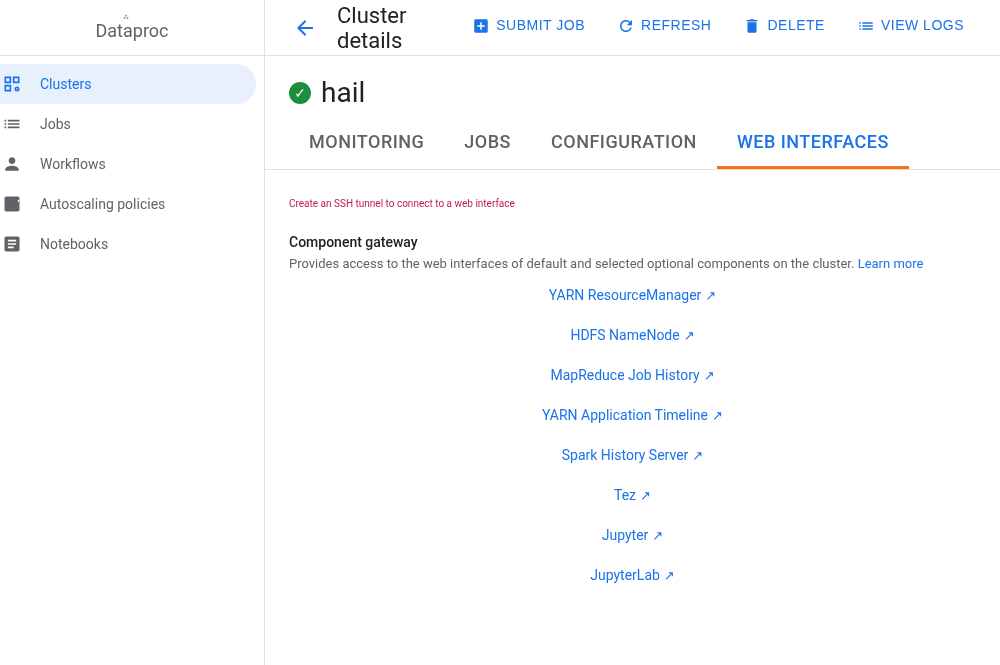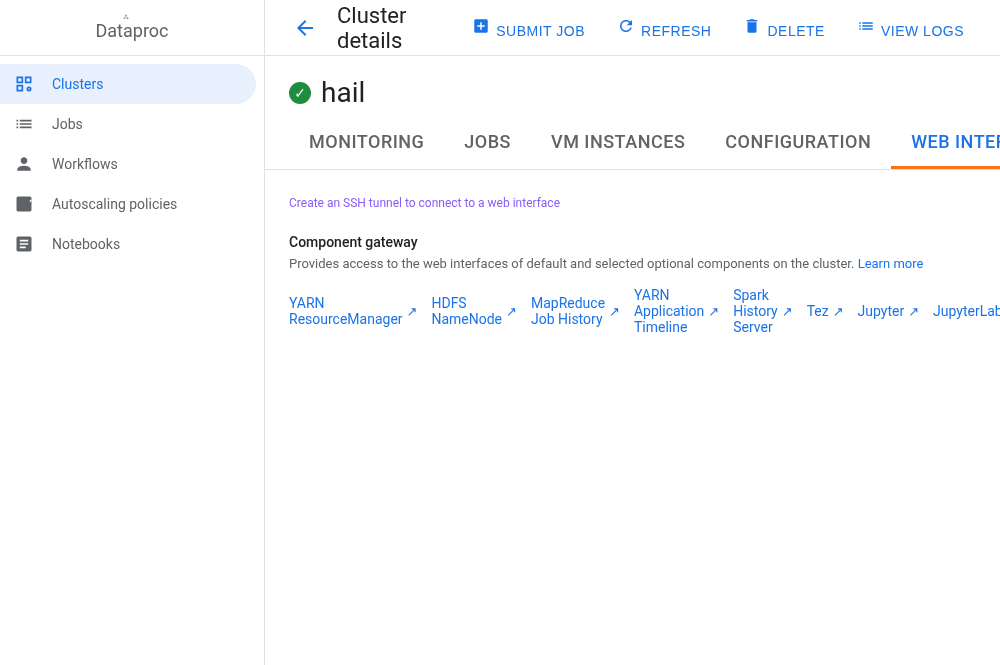--- a/index.html
+++ b/index.html
@@ -32,21 +32,21 @@
       font-size: 18px;
       color: #5f6368;
       font-weight: 400;
     }
     .sidebar-nav {
       padding-top: 8px;
     }
     .sidebar-item {
       display: flex;
       align-items: center;
-      padding: 10px 12px;
+      padding: 10px 0;
       cursor: pointer;
       border-radius: 0 24px 24px 0;
       margin-right: 8px;
       color: #5f6368;
       font-size: 14px;
       gap: 16px;
       height: 40px;
     }
     .sidebar-item.active {
       background: #e8f0fe;
@@ -96,21 +96,21 @@
       color: #202124;
       flex: 1;
     }
     .topbar-actions {
       display: flex;
       align-items: center;
       gap: 8px;
     }
     .topbar-btn {
       display: flex;
-      align-items: flex-end;
+      align-items: flex-start;
       gap: 6px;
       padding: 8px 12px;
       border: none;
       background: none;
       color: #1a73e8;
       font-size: 14px;
       font-weight: 500;
       cursor: pointer;
       border-radius: 4px;
       text-transform: uppercase;
@@ -181,23 +181,23 @@
     }
 
     .section-title {
       font-size: 16px;
       font-weight: 500;
       color: #202124;
       margin-bottom: 12px;
     }
 
     .ssh-link {
-      color: #8b5cf6;
+      color: #be185d;
       text-decoration: none;
-      font-size: 12px;
+      font-size: 10px;
       cursor: pointer;
     }
 
     .section-divider {
       margin: 24px 0 16px 0;
     }
 
     .component-gateway-title {
       font-size: 14px;
       font-weight: 500;
@@ -210,22 +210,23 @@
       margin-bottom: 16px;
     }
     .learn-more {
       color: #1a73e8;
       text-decoration: none;
       cursor: pointer;
     }
 
     .link-list {
       display: flex;
-      flex-direction: row;
-      gap: 14px;
+      flex-direction: column;
+      gap: 24px;
+      align-items: center;
     }
     .ext-link {
       display: flex;
       align-items: center;
       gap: 4px;
       color: #1a73e8;
       text-decoration: none;
       font-size: 14px;
       cursor: pointer;
     }
@@ -347,21 +348,20 @@
   <div class="content">
 
     <div class="cluster-name-row">
       <div class="cluster-status-icon">✓</div>
       <span class="cluster-name">hail</span>
     </div>
 
     <div class="tabs">
       <div class="tab">MONITORING</div>
       <div class="tab">JOBS</div>
-      <div class="tab">VM INSTANCES</div>
       <div class="tab">CONFIGURATION</div>
       <div class="tab active">WEB INTERFACES</div>
     </div>
 
     <div class="inner-content">
 
 
       <a class="ssh-link">Create an SSH tunnel to connect to a web interface</a>
 
       <div class="section-divider"></div>

